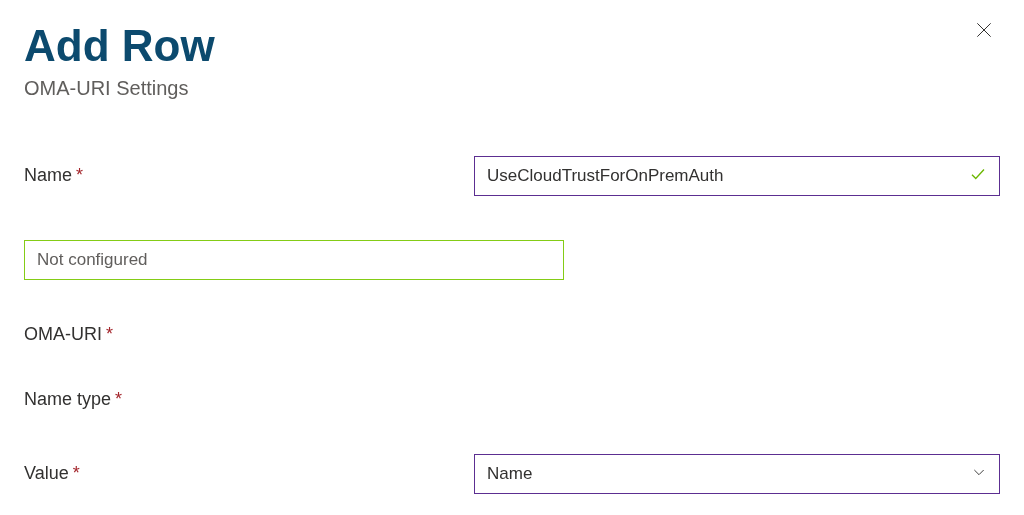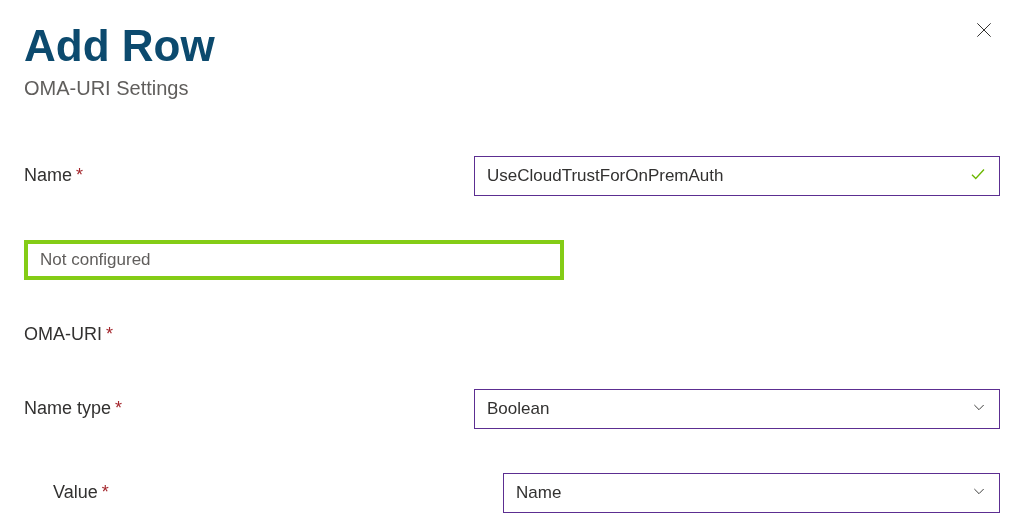--- a/index.html
+++ b/index.html
@@ -50,40 +50,39 @@
     .form {
       margin-top: 56px;
     }
     .form-row {
       display: flex;
       align-items: center;
       margin-bottom: 44px;
     }
     .form-row:last-child {
       margin-bottom: 0;
-      margin-left: 29px;
     }
     .label-cell {
       width: 450px;
       font-size: 18px;
       color: #323130;
       display: flex;
       align-items: flex-start;
     }
     .req {
       color: #a4262c;
       margin-left: 4px;
     }
     .field-cell {
       flex: 1;
       max-width: 540px;
     }
     .text-input-wrap {
       position: relative;
-      border: 4px solid #84cc16;
+      border: 1px solid #84cc16;
       display: flex;
       align-items: center;
       height: 40px;
       padding: 0 12px;
     }
     .text-input-wrap.validated {
       border: 1px solid #5c2e91;
       justify-content: space-between;
     }
     .text-input {
@@ -183,30 +182,20 @@
       <span>OMA-URI</span>
       <span class="req">*</span>
     </div>
   </div>
 
   <div class="form-row">
     <div class="label-cell">
       <span>Name type</span>
       <span class="req">*</span>
     </div>
-    <div class="field-cell">
-      <div class="select-wrap">
-        <span class="select-value">Boolean</span>
-        <span class="chevron-icon">
-          <svg viewBox="0 0 24 24">
-              <polyline points="5,9 12,16 19,9"></polyline>
-            </svg>
-        </span>
-      </div>
-    </div>
   </div>
 
   <div class="form-row">
     <div class="label-cell">
       <span>Value</span>
       <span class="req">*</span>
     </div>
     <div class="field-cell">
       <div class="select-wrap">
         <span class="select-value">Name</span>

